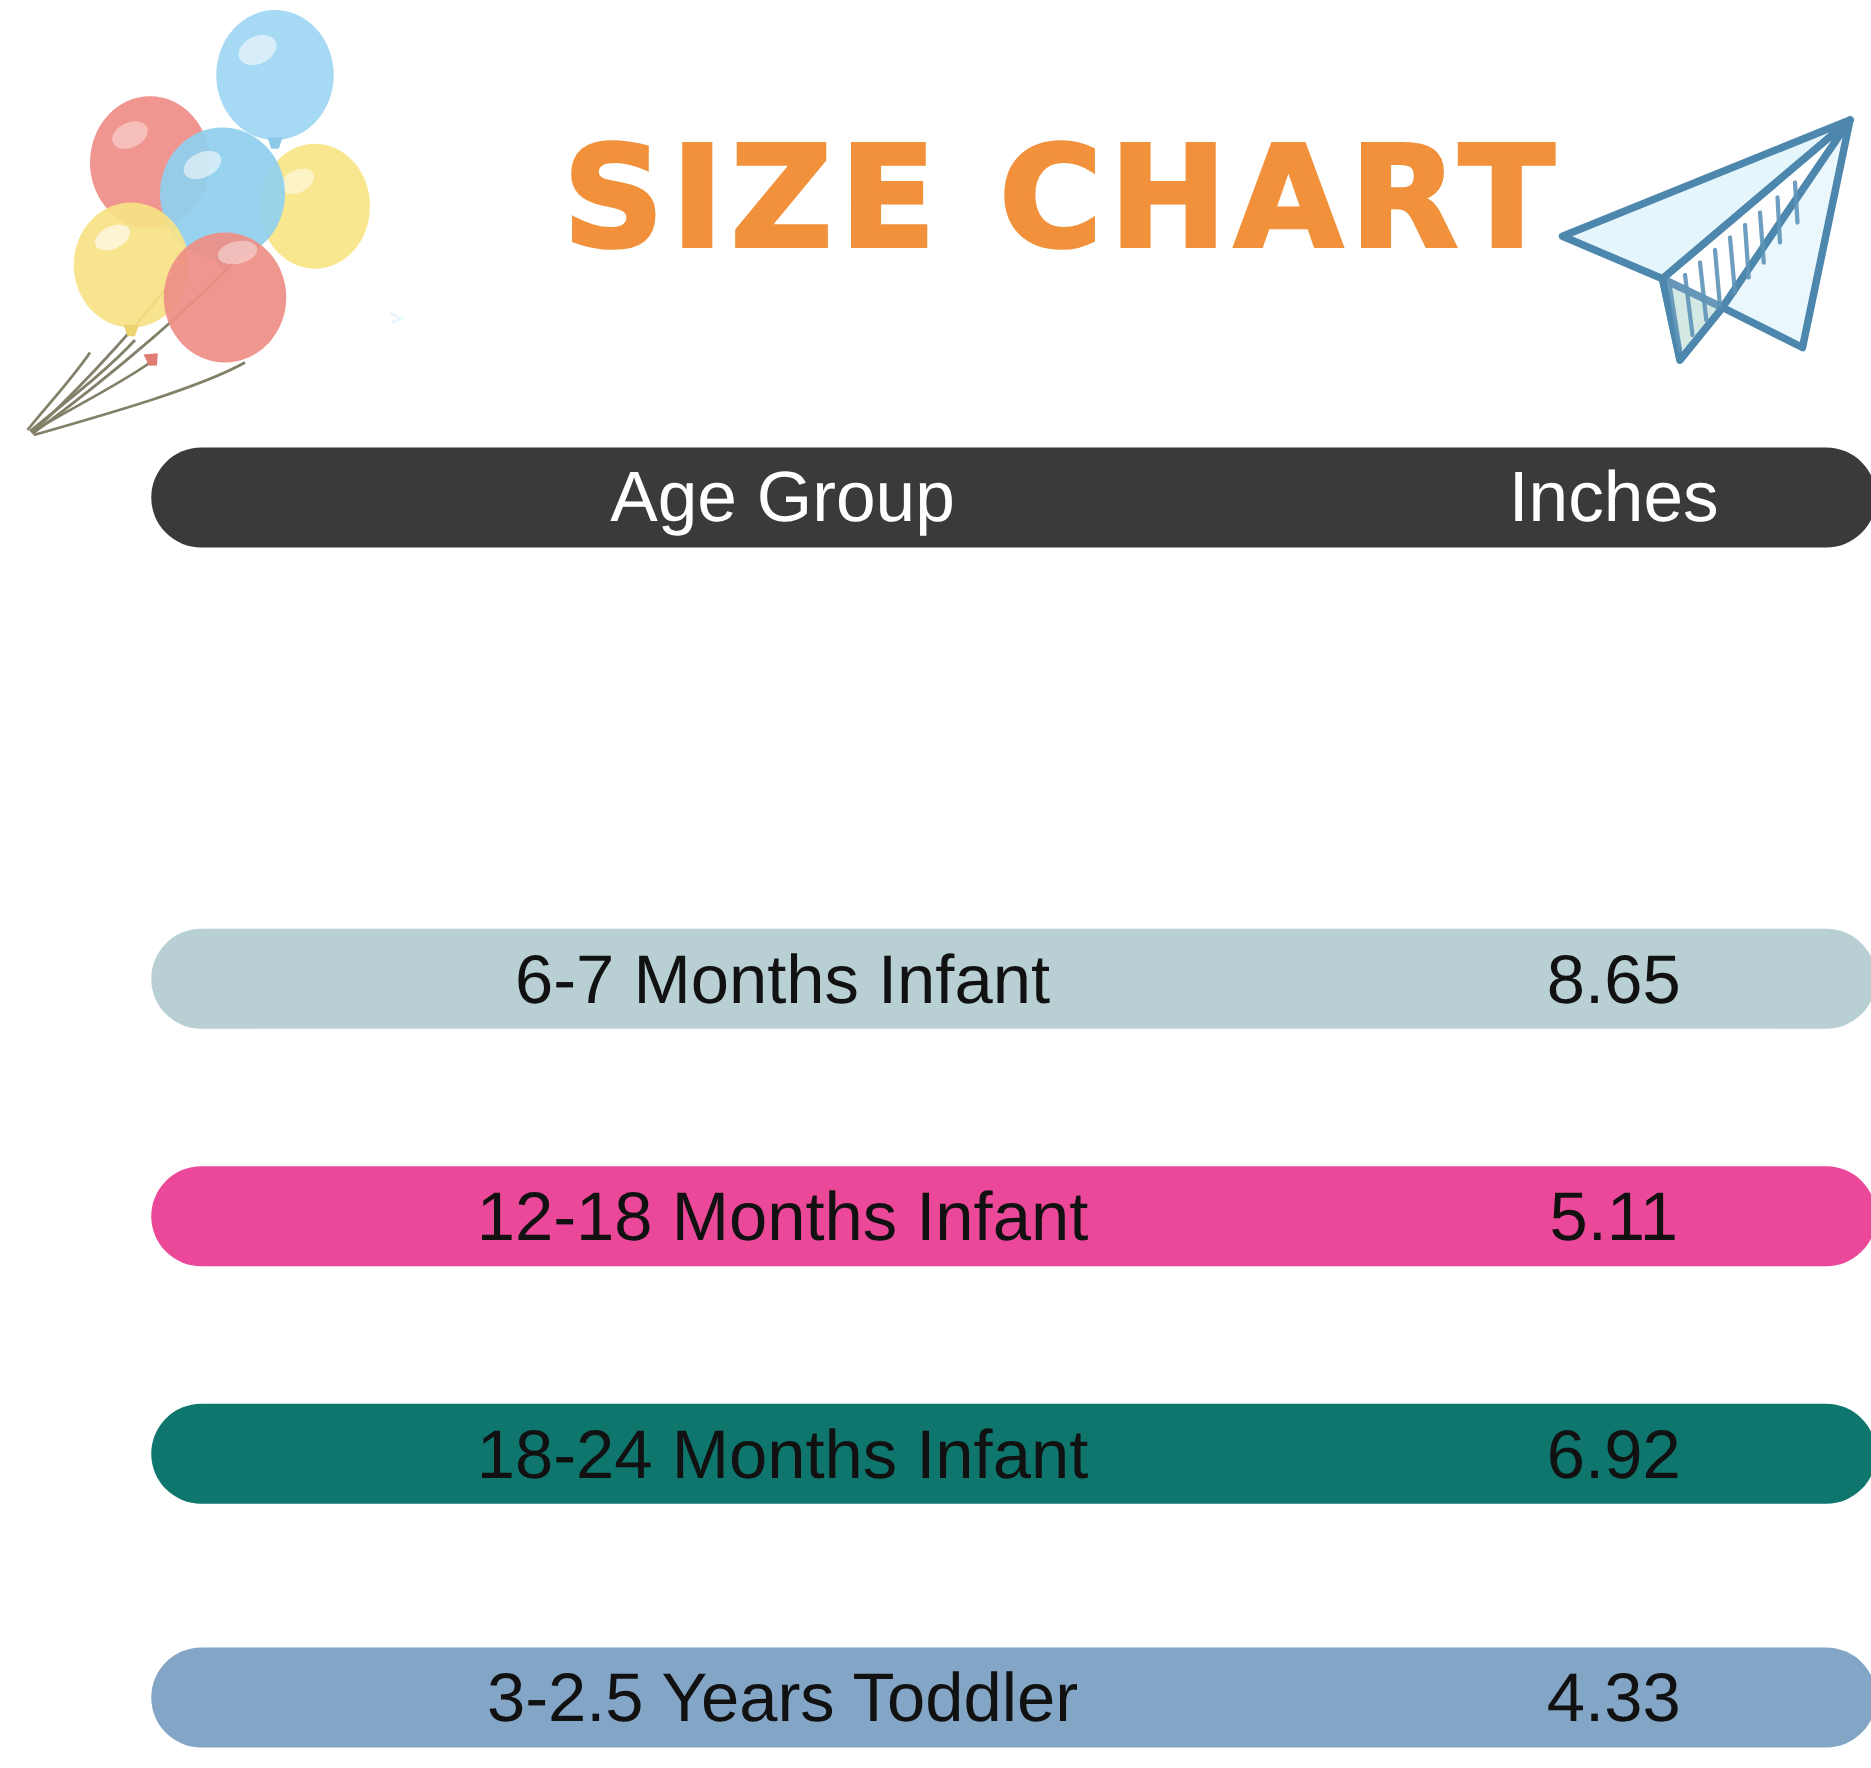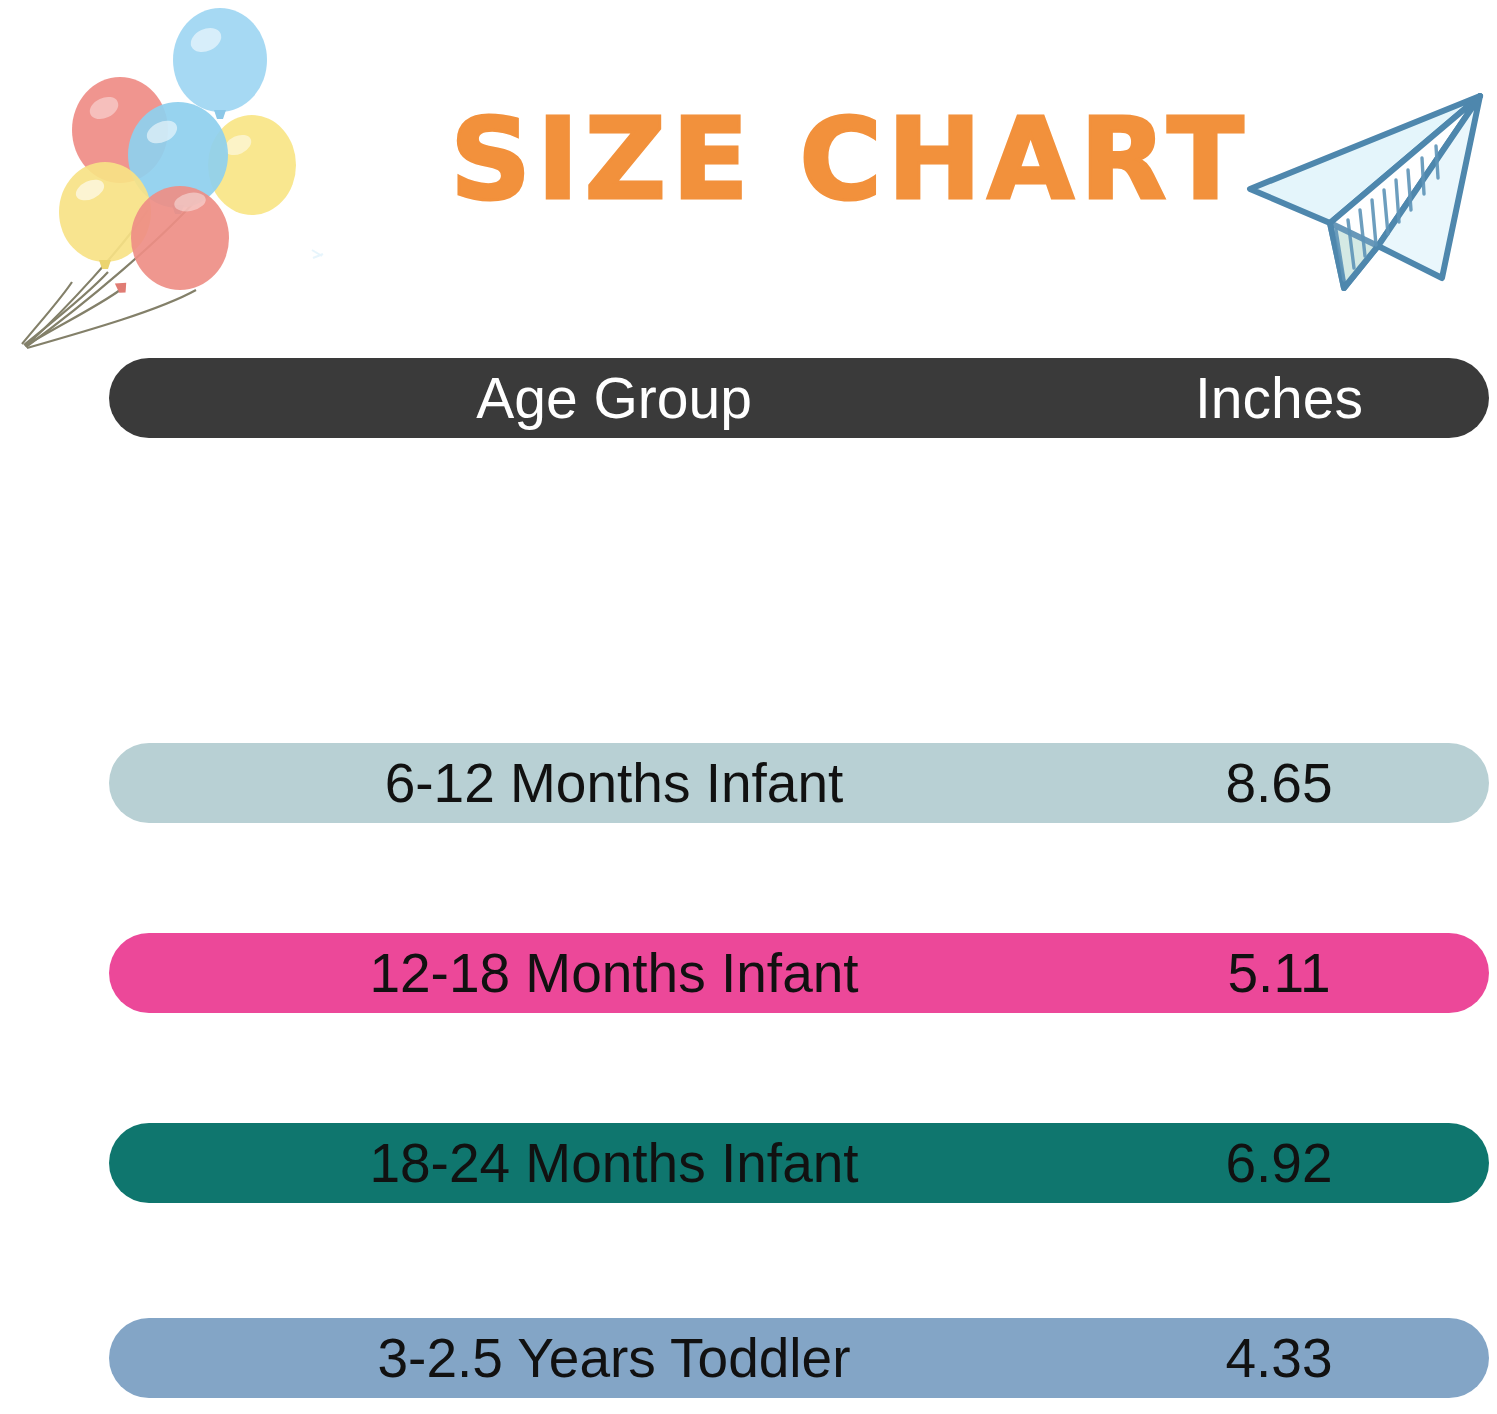--- a/index.html
+++ b/index.html
@@ -32,21 +32,21 @@
       -1px -1px 0 rgba(255,255,255,0.55);
     white-space:nowrap;
     line-height:1;
   }
 
   
   .plane { position:absolute; left:1232px; top:82px; width:262px; height:215px; }
   .plane svg { display:block; width:262px; height:215px; }
 
   
-  .table { position:absolute; left:4px; top:0; width:1294px; height:1414px; }
+  .table { position:absolute; left:16px; top:0; width:1294px; height:1414px; }
 
   .row {
     position:absolute;
     left:105px;
     width:1380px;
     height:80px;
     border-radius:44px;
     display:block;
   }
   .row .cell-label {
@@ -157,21 +157,21 @@
 
   <div class="table">
 
     <div class="row header" style="top:358px;">
       <div class="cell-label">Age Group</div>
       <div class="cell-value">Inches</div>
     </div>
 
 
     <div class="row" style="top:743px;background:#B8D0D4;">
-      <div class="cell-label">6-12 Months Infant</div>
+      <div class="cell-label">6-7 Months Infant</div>
       <div class="cell-value">8.65</div>
     </div>
 
     <div class="row" style="top:933px;background:#ec4899;">
       <div class="cell-label">12-18 Months Infant</div>
       <div class="cell-value">5.11</div>
     </div>
 
     <div class="row" style="top:1123px;background:#0f766e;">
       <div class="cell-label">18-24 Months Infant</div>

